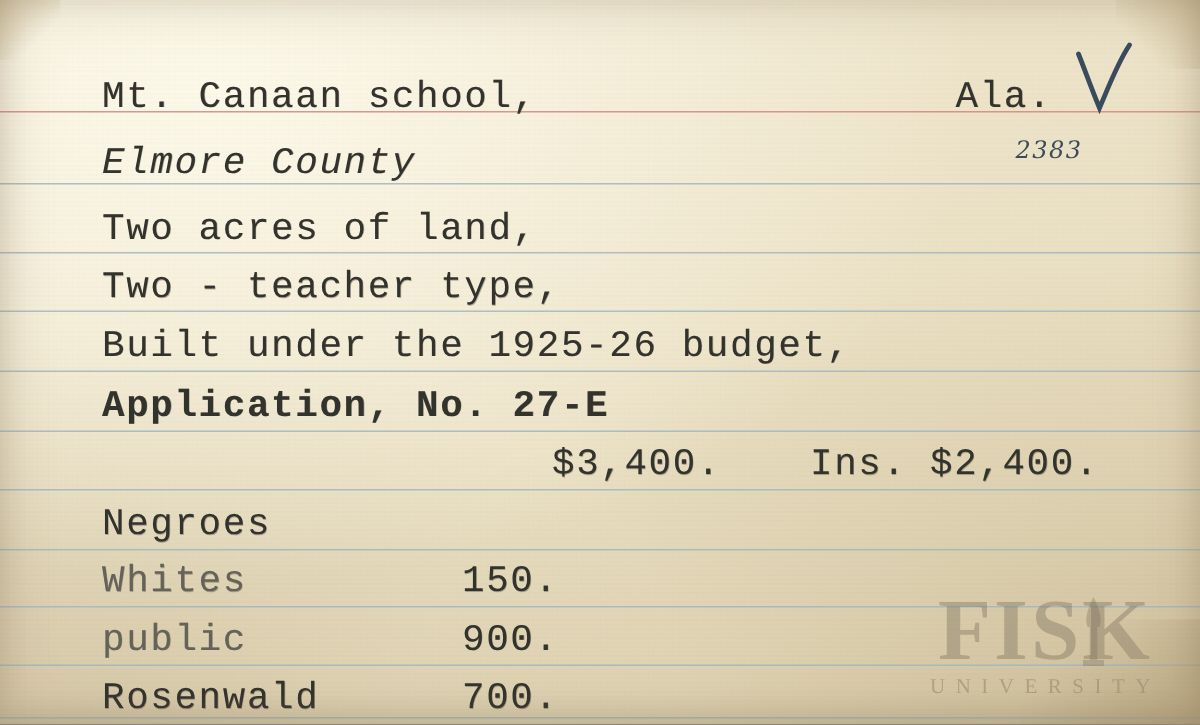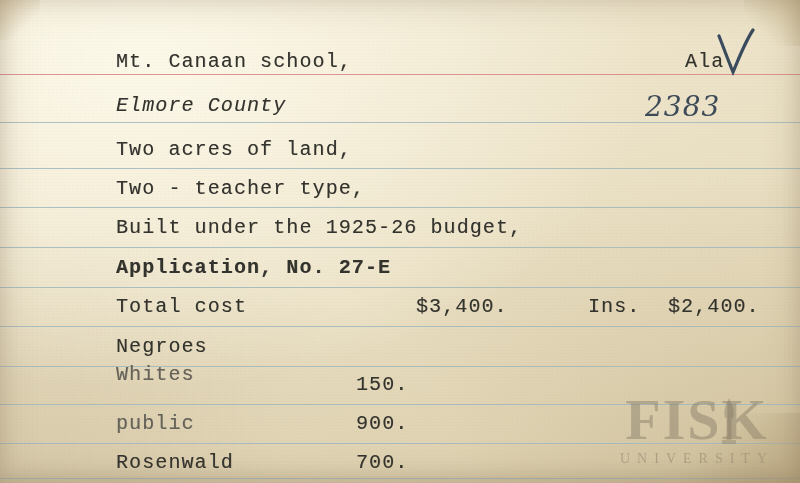--- a/index.html
+++ b/index.html
@@ -94,36 +94,35 @@
     top: 4px;
     width: 26px;
     height: 50px;
   }
 
   
   .typed {
     position: absolute;
     white-space: pre;
     color: #3a3a36;
-    font-size: 20px;
+    font-size: 25px;
     letter-spacing: 1.1px;
     text-shadow: 0.4px 0.4px 0 rgba(60,55,45,0.35);
-    margin-left: 48px;
   }
   .typed.faint { color: #5b5a52; opacity: 0.92; }
   .typed.strong { color: #33332e; }
 
   
   .hand {
     position: absolute;
     color: #3d4a58;
     font-family: "DejaVu Serif", "Liberation Serif", serif;
     font-style: italic;
   }
-  .hand-num { font-size: 28px; letter-spacing: 1px; }
+  .hand-num { font-size: 16px; letter-spacing: 1px; margin-left: 32px; }
   .check {
     position: absolute;
     width: 44px;
     height: 52px;
   }
 </style>
 </head>
 <body>
 
 <div id="card">
@@ -160,28 +159,27 @@
   <div class="typed strong" style="left:68px; top:94px;font-style:italic;">Elmore County</div>
 
   <div class="typed strong" style="left:68px; top:138px;">Two acres of land,</div>
 
   <div class="typed strong" style="left:68px; top:177px;">Two - teacher type,</div>
 
   <div class="typed strong" style="left:68px; top:216px;">Built under the 1925-26 budget,</div>
 
   <div class="typed strong" style="left:68px; top:256px;font-weight:bold;">Application, No. 27-E</div>
 
-  <div class="typed strong" style="left:68px; top:295px;">Total cost</div>
   <div class="typed strong" style="left:368px; top:295px;">$3,400.</div>
   <div class="typed strong" style="left:540px; top:295px;">Ins.</div>
   <div class="typed strong" style="left:620px; top:295px;">$2,400.</div>
 
   <div class="typed strong" style="left:68px; top:335px;">Negroes</div>
 
-  <div class="typed faint" style="left:68px; top:363px;text-align:center;">Whites</div>
+  <div class="typed faint" style="left:68px; top:373px;text-align:center;">Whites</div>
   <div class="typed strong" style="left:308px; top:373px;">150.</div>
 
   <div class="typed faint" style="left:68px; top:412px;">public</div>
   <div class="typed strong" style="left:308px; top:412px;">900.</div>
 
   <div class="typed strong" style="left:68px; top:451px;">Rosenwald</div>
   <div class="typed strong" style="left:308px; top:451px;">700.</div>
 
   <div class="hand hand-num" style="left:645px; top:90px;">2383</div>
 

